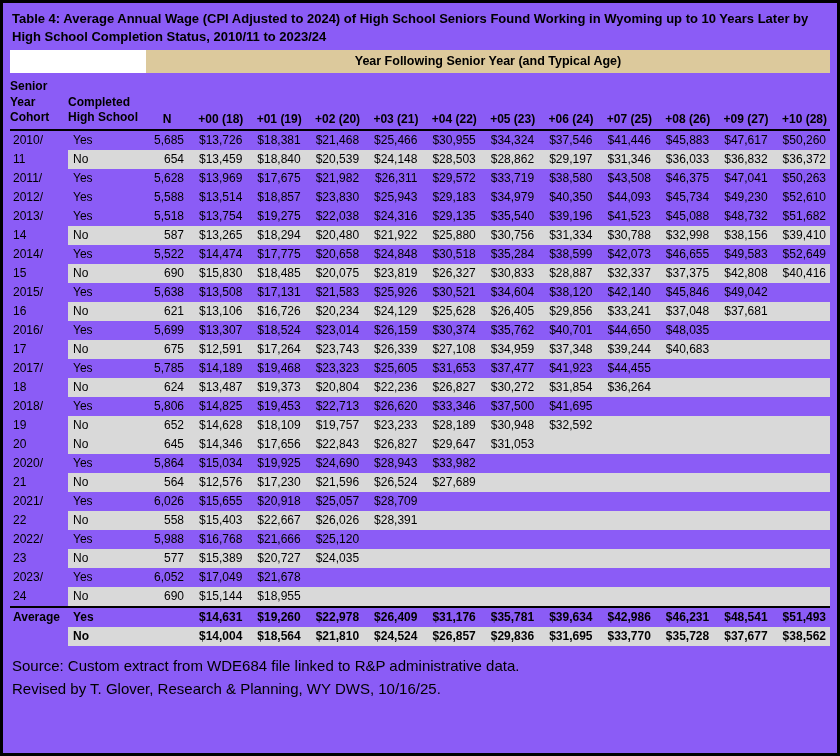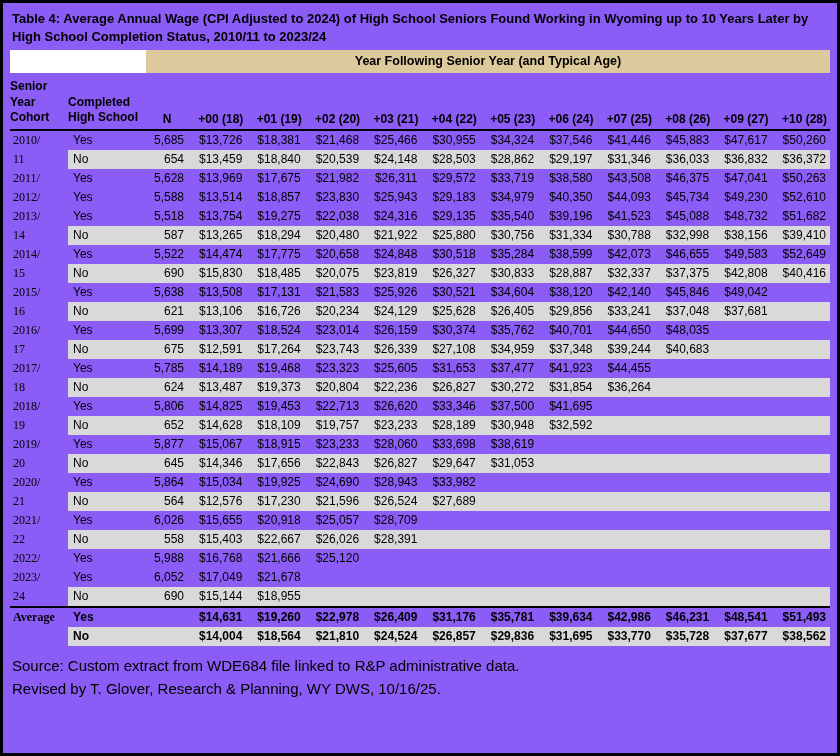--- a/index.html
+++ b/index.html
@@ -23,21 +23,21 @@
     font-weight:bold;font-size:12px;vertical-align:bottom;
     padding:6px 0 3px 0;border-bottom:2.5px solid #000;
   }
   .h-cohort,.h-completed{white-space:pre-line;text-align:left;line-height:1.3;}
   .h-n{text-align:center;}
   .h-year{text-align:right;padding-right:3px !important;white-space:nowrap;}
   td{
     font-size:12px;height:19px;line-height:19px;padding:0;
     white-space:nowrap;overflow:hidden;vertical-align:middle;
   }
-  .c-cohort{text-align:left;padding-left:3px;font-family:Liberation Serif, serif;}
+  .c-cohort{text-align:left;padding-left:3px;}
   .c-completed{text-align:left;padding-left:5px;margin-top:9px;}
   .c-n,.c-wage{text-align:right;padding-right:4px;}
   tr.shaded td:not(:first-child){background:#d9d9d9;}
   tr.avg td{font-weight:bold;}
   tr.avg-first td{border-top:2.5px solid #000;}
   .source{font-size:15px;line-height:1.55;margin:8px 8px 0 9px;}
   .source div{white-space:nowrap;}
 </style>
 <style>tr.shaded td:not(:first-child){background:#d9d9d9;}</style></head>
 <body>
@@ -339,36 +339,20 @@
     <td class="c-wage">$19,757</td>
     <td class="c-wage">$23,233</td>
     <td class="c-wage">$28,189</td>
     <td class="c-wage">$30,948</td>
     <td class="c-wage">$32,592</td>
     <td class="c-wage"></td>
     <td class="c-wage"></td>
     <td class="c-wage"></td>
     <td class="c-wage"></td>
   </tr>
-        <tr>
-    <td class="c-cohort">2019/</td>
-    <td class="c-completed">Yes</td>
-    <td class="c-n">5,877</td>
-    <td class="c-wage">$15,067</td>
-    <td class="c-wage">$18,915</td>
-    <td class="c-wage">$23,233</td>
-    <td class="c-wage">$28,060</td>
-    <td class="c-wage">$33,698</td>
-    <td class="c-wage">$38,619</td>
-    <td class="c-wage"></td>
-    <td class="c-wage"></td>
-    <td class="c-wage"></td>
-    <td class="c-wage"></td>
-    <td class="c-wage"></td>
-  </tr>
         <tr class="shaded">
     <td class="c-cohort">20</td>
     <td class="c-completed">No</td>
     <td class="c-n">645</td>
     <td class="c-wage">$14,346</td>
     <td class="c-wage">$17,656</td>
     <td class="c-wage">$22,843</td>
     <td class="c-wage">$26,827</td>
     <td class="c-wage">$29,647</td>
     <td class="c-wage">$31,053</td>
@@ -442,20 +426,36 @@
     <td class="c-wage"></td>
     <td class="c-wage"></td>
   </tr>
         <tr>
     <td class="c-cohort">2022/</td>
     <td class="c-completed">Yes</td>
     <td class="c-n">5,988</td>
     <td class="c-wage">$16,768</td>
     <td class="c-wage">$21,666</td>
     <td class="c-wage">$25,120</td>
+    <td class="c-wage"></td>
+    <td class="c-wage"></td>
+    <td class="c-wage"></td>
+    <td class="c-wage"></td>
+    <td class="c-wage"></td>
+    <td class="c-wage"></td>
+    <td class="c-wage"></td>
+    <td class="c-wage"></td>
+  </tr>
+        <tr class="shaded">
+    <td class="c-cohort">23</td>
+    <td class="c-completed">No</td>
+    <td class="c-n">577</td>
+    <td class="c-wage">$15,389</td>
+    <td class="c-wage">$20,727</td>
+    <td class="c-wage">$24,035</td>
     <td class="c-wage"></td>
     <td class="c-wage"></td>
     <td class="c-wage"></td>
     <td class="c-wage"></td>
     <td class="c-wage"></td>
     <td class="c-wage"></td>
     <td class="c-wage"></td>
     <td class="c-wage"></td>
   </tr>
         <tr>

